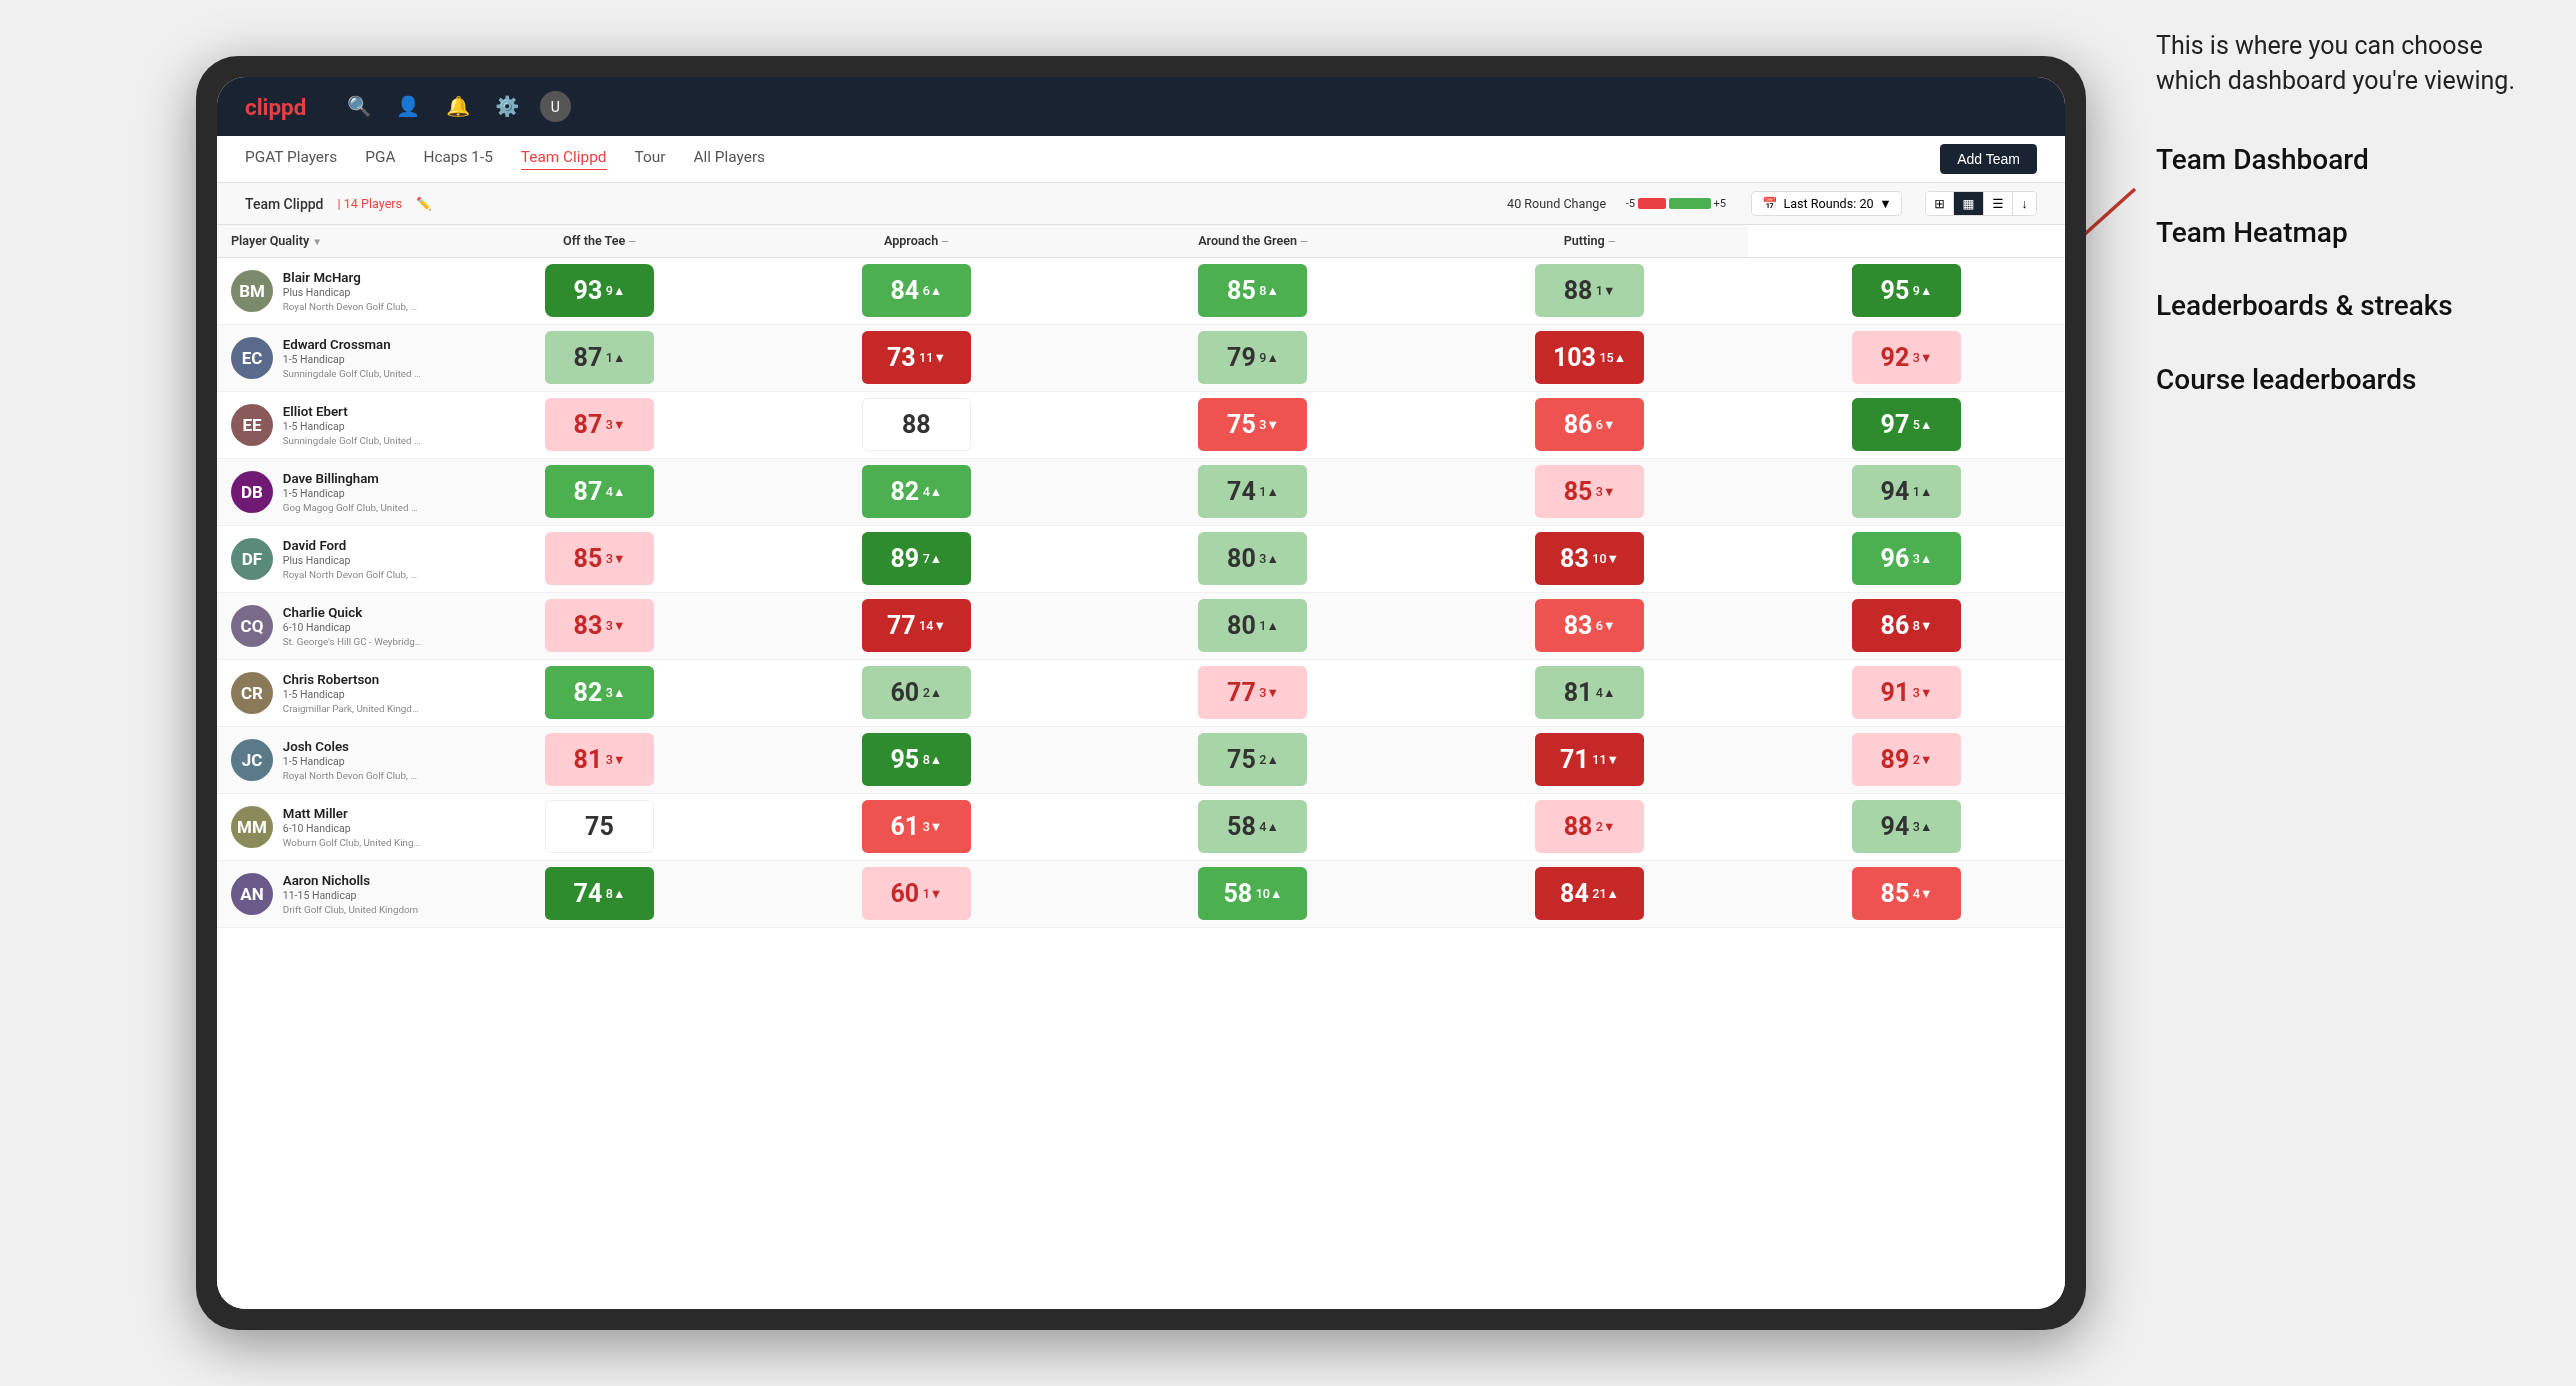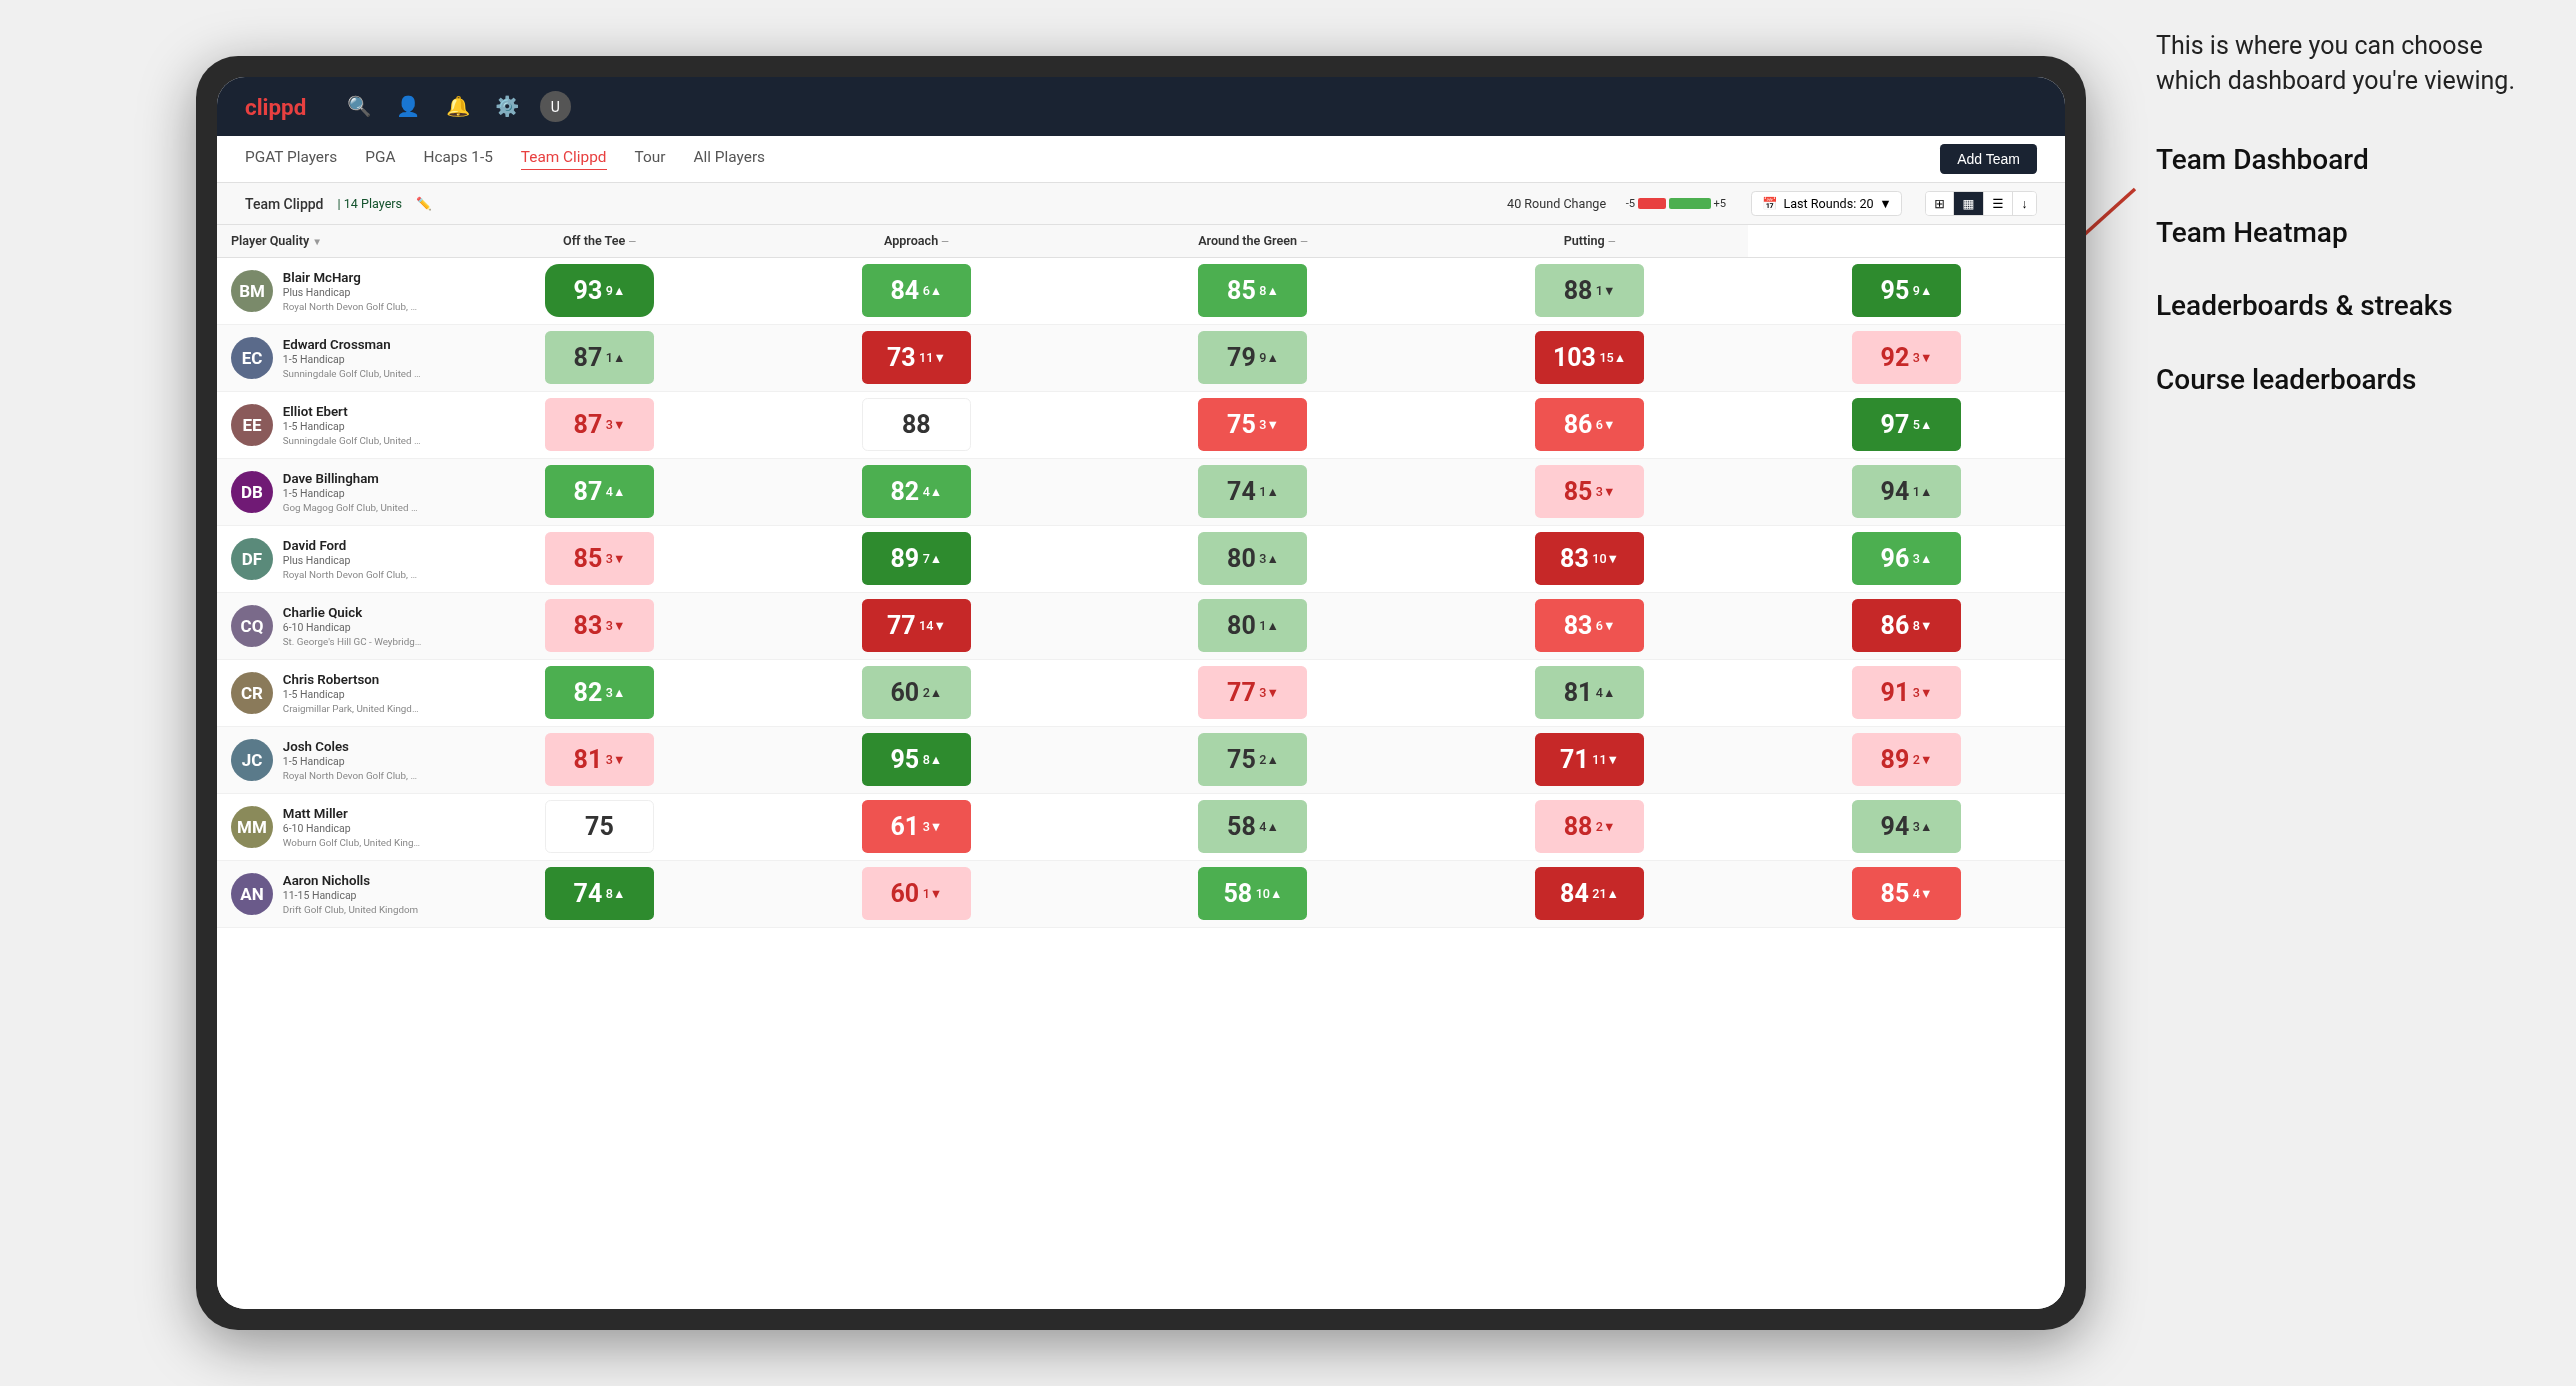--- a/index.html
+++ b/index.html
@@ -156,21 +156,21 @@
       flex-shrink: 0;
       gap: 14px;
     }
     .team-name-label {
       font-size: 14px;
       color: #333;
       font-weight: 500;
     }
     .team-players-count {
       font-size: 12.6px;
-      color: #14532d;
+      color: #ef4444;
     }
     .edit-icon {
       color: #999;
       font-size: 12.6px;
       cursor: pointer;
     }
     .spacer { flex: 1; }
     .round-change-label {
       font-size: 12.6px;
       color: #333;
@@ -433,21 +433,21 @@
     </div>
   </td>
               <td class="score-cell">
       <div style="
         display:inline-flex;
         align-items:center;
         justify-content:center;
         gap:3.5px;
         width:109px;
         height:53px;
-        border-radius:14px;
+        border-radius:8px;
         background:#2e8b2e;
         color:#fff;
         border: none;
       ">
         <span style="font-size:25px;font-weight:700;">93</span>
         <span style="font-size:12.6px;font-weight:500;">9▲</span>
       </div>
     </td>
               <td class="score-cell">
       <div style="

